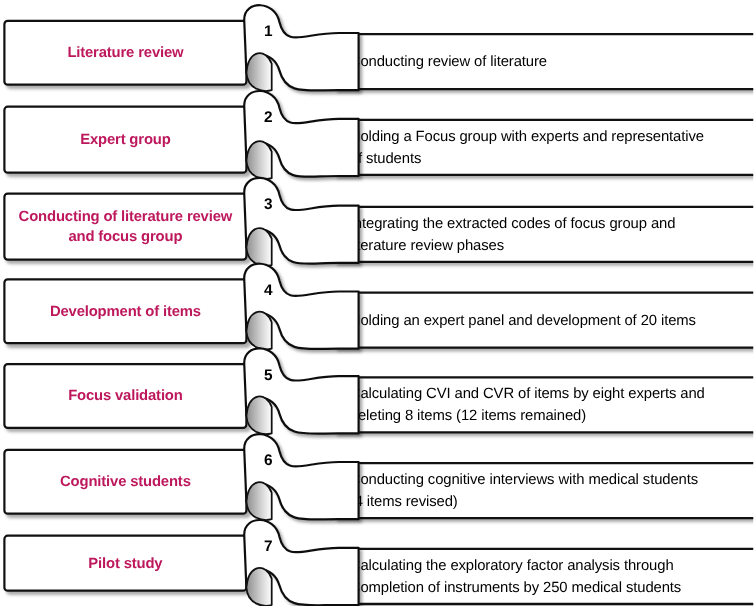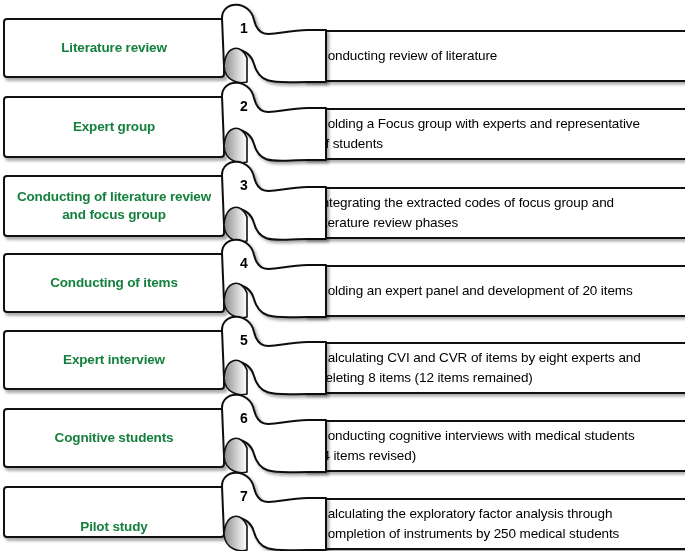--- a/index.html
+++ b/index.html
@@ -41,21 +41,21 @@
     box-shadow: 2.5px 2.5px 3px rgba(0,0,0,0.33);
     display: flex;
     align-items: center;
     justify-content: center;
     text-align: center;
     z-index: 2;
   }
   .phase-label {
     font-size: 13.5px;
     font-weight: bold;
-    color: #15803d;
+    color: #be185d;
     line-height: 1.3;
     letter-spacing: -0.15px;
     padding: 0 6px;
     white-space: pre-line;
   }
 
   
   .connector {
     position: absolute;
     left: 216px;
@@ -183,21 +183,21 @@
             </linearGradient>
           </defs>
           <path d="M 6,16 C 6,-2 34,-2 38,18 C 44,42 60,28 92,28 L 110,28 L 110,80 L 92,80 C 60,80 44,86 38,64 C 33,46 10,44 8,66 Z" fill="#ffffff" stroke="#111111" stroke-width="2" stroke-linejoin="round" filter="url(#ribshadow2)"></path>
           <path d="M 8,66 C 10,44 26,44 31,58 L 31,82 C 24,84 9,82 8,66 Z" fill="url(#fold2)" stroke="#111111" stroke-width="1.6" stroke-linejoin="round"></path>
         </svg>
         <span class="step-number" style="top: 19px;">3</span>
       </div>
     </div>
     <div class="row" style="top: 253px; height: 60px;">
       <div class="phase-box" style="height: 60px;">
-        <div class="phase-label">Conducting of items</div>
+        <div class="phase-label">Development of items</div>
       </div>
       <div class="desc-box" style="top: 12px; left: 304px; height: 52px;">
         <div class="desc-text">Holding an expert panel and development of 20 items</div>
       </div>
       <div class="connector" style="top: -16px;">
         <svg width="110" height="116" viewBox="0 0 110 116">
           <defs>
             <filter id="ribshadow3" x="-40%" y="-40%" width="200%" height="200%">
               <feDropShadow dx="2.2" dy="2.4" stdDeviation="1.5" flood-color="#000000" flood-opacity="0.36"></feDropShadow>
             </filter>
@@ -208,21 +208,21 @@
             </linearGradient>
           </defs>
           <path d="M 6,16 C 6,-2 34,-2 38,18 C 44,42 60,28 92,28 L 110,28 L 110,80 L 92,80 C 60,80 44,84 38,62 C 33,44 10,42 8,64 Z" fill="#ffffff" stroke="#111111" stroke-width="2" stroke-linejoin="round" filter="url(#ribshadow3)"></path>
           <path d="M 8,64 C 10,42 26,42 31,56 L 31,80 C 24,82 9,80 8,64 Z" fill="url(#fold3)" stroke="#111111" stroke-width="1.6" stroke-linejoin="round"></path>
         </svg>
         <span class="step-number" style="top: 19px;">4</span>
       </div>
     </div>
     <div class="row" style="top: 330px; height: 60px;">
       <div class="phase-box" style="height: 60px;">
-        <div class="phase-label">Expert interview</div>
+        <div class="phase-label">Focus validation</div>
       </div>
       <div class="desc-box" style="top: 12px; left: 304px; height: 52px;">
         <div class="desc-text">Calculating CVI and CVR of items by eight experts and
 deleting 8 items (12 items remained)</div>
       </div>
       <div class="connector" style="top: -16px;">
         <svg width="110" height="116" viewBox="0 0 110 116">
           <defs>
             <filter id="ribshadow4" x="-40%" y="-40%" width="200%" height="200%">
               <feDropShadow dx="2.2" dy="2.4" stdDeviation="1.5" flood-color="#000000" flood-opacity="0.36"></feDropShadow>
@@ -259,21 +259,21 @@
               <stop offset="100%" stop-color="#ffffff"></stop>
             </linearGradient>
           </defs>
           <path d="M 6,16 C 6,-2 34,-2 38,18 C 44,42 60,28 92,28 L 110,28 L 110,80 L 92,80 C 60,80 44,84 38,62 C 33,44 10,42 8,64 Z" fill="#ffffff" stroke="#111111" stroke-width="2" stroke-linejoin="round" filter="url(#ribshadow5)"></path>
           <path d="M 8,64 C 10,42 26,42 31,56 L 31,80 C 24,82 9,80 8,64 Z" fill="url(#fold5)" stroke="#111111" stroke-width="1.6" stroke-linejoin="round"></path>
         </svg>
         <span class="step-number" style="top: 19px;">6</span>
       </div>
     </div>
     <div class="row" style="top: 486px; height: 60px;">
-      <div class="phase-box" style="height: 52px; align-items: flex-end;">
+      <div class="phase-box" style="height: 52px;">
         <div class="phase-label">Pilot study</div>
       </div>
       <div class="desc-box" style="top: 12px; left: 304px; height: 52px;">
         <div class="desc-text">Calculating the exploratory factor analysis through
 Completion of instruments by 250 medical students</div>
       </div>
       <div class="connector" style="top: -16px;">
         <svg width="110" height="116" viewBox="0 0 110 116">
           <defs>
             <filter id="ribshadow6" x="-40%" y="-40%" width="200%" height="200%">

